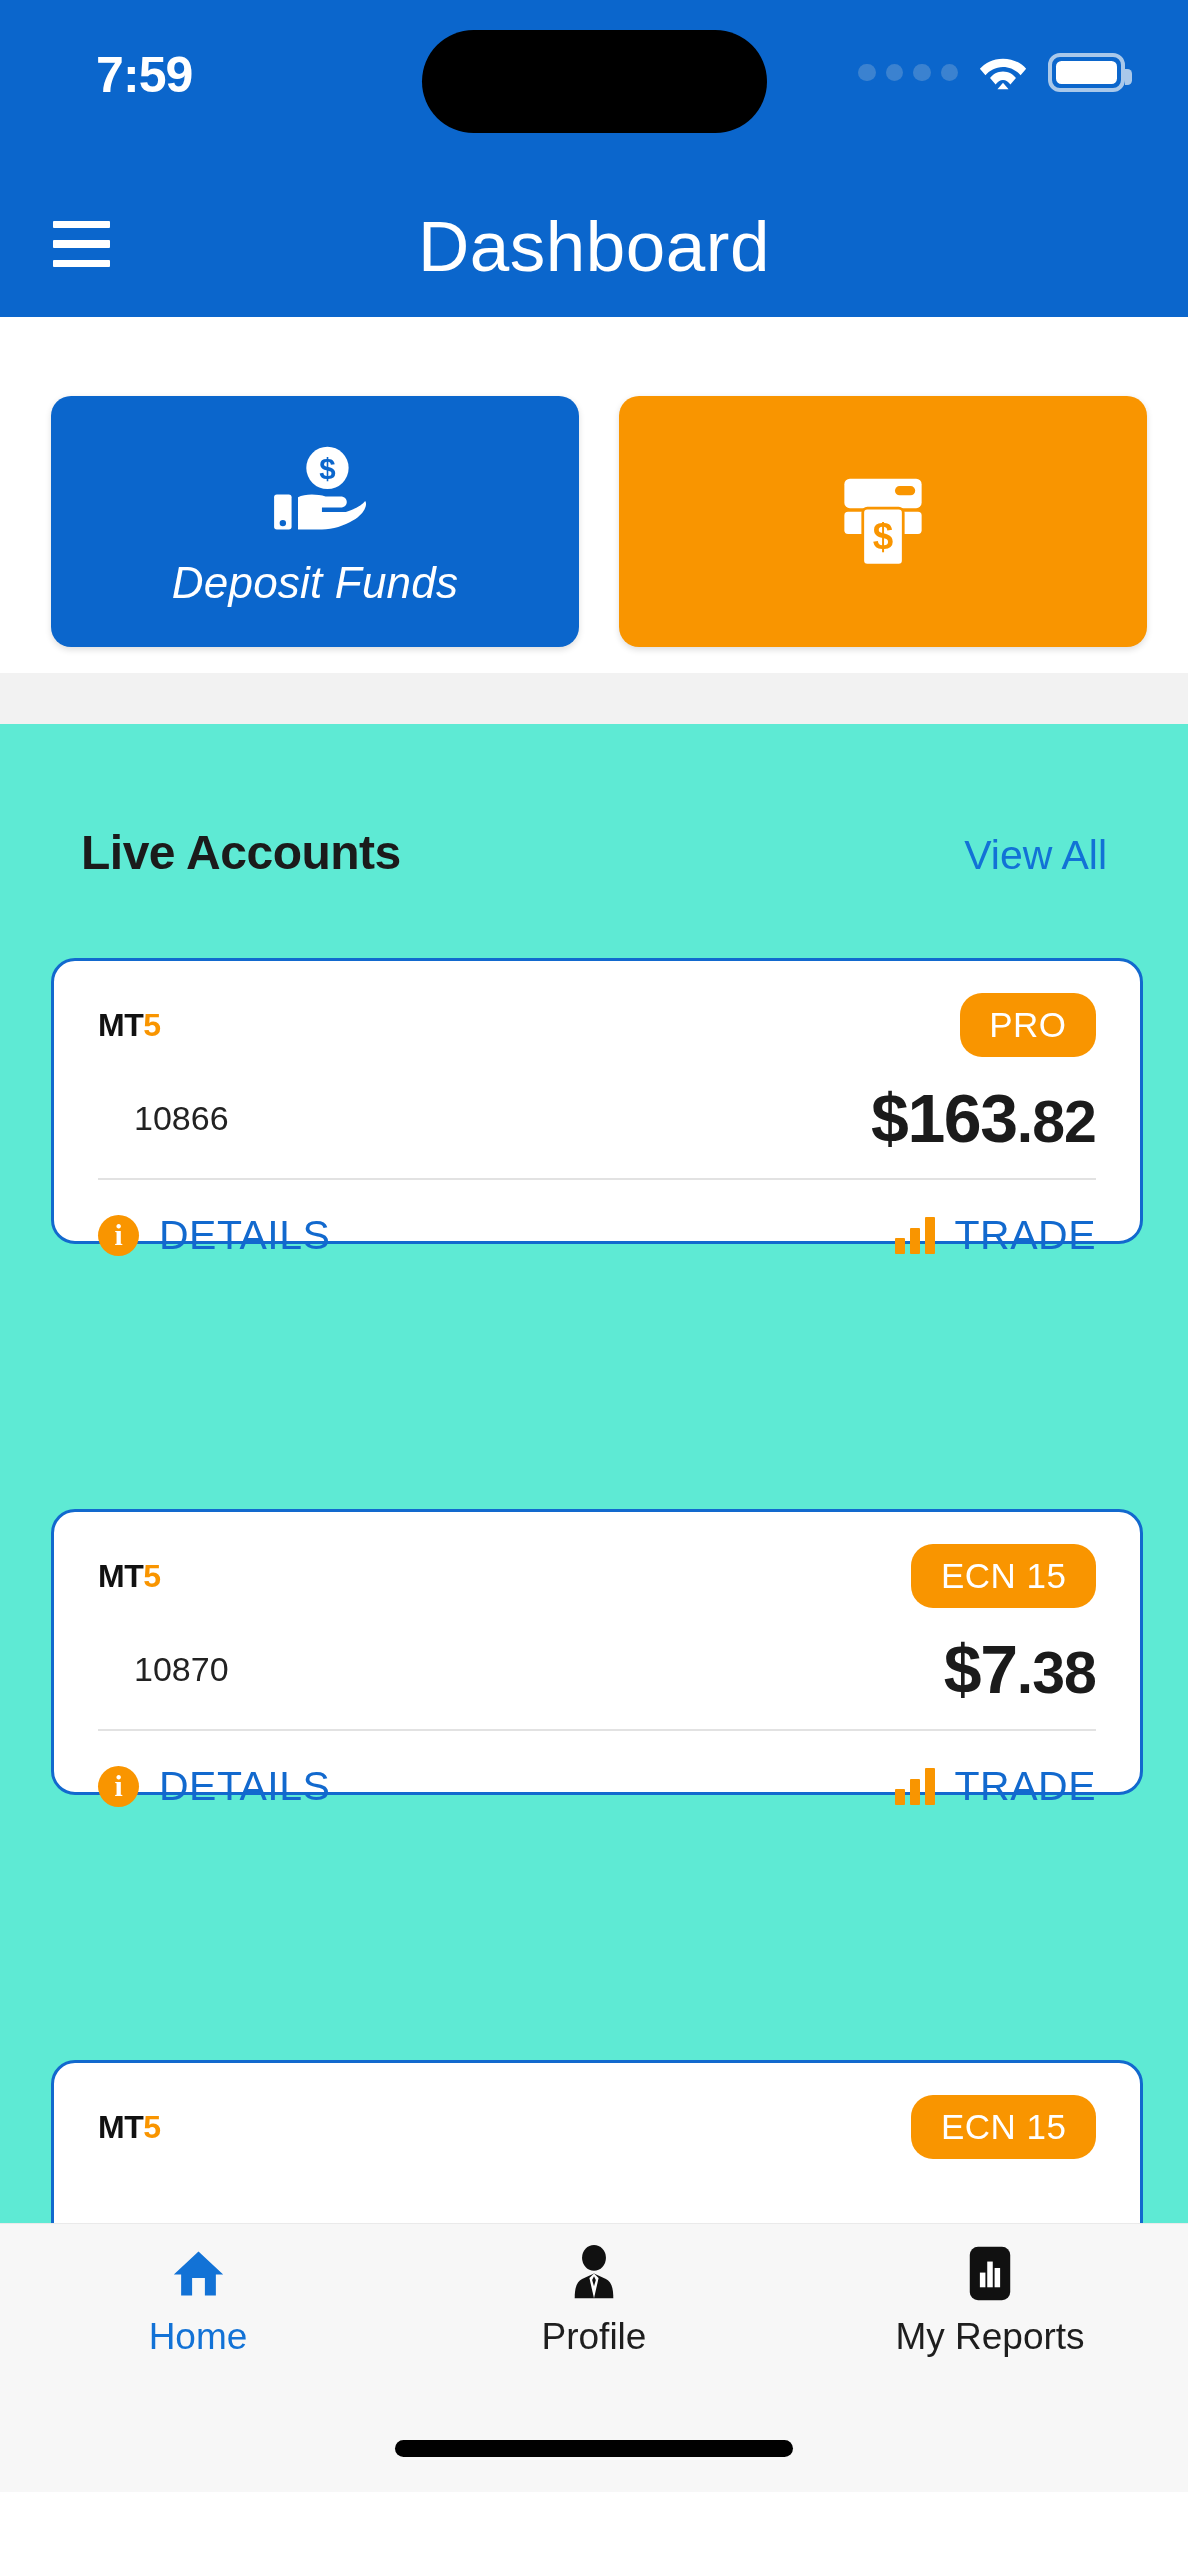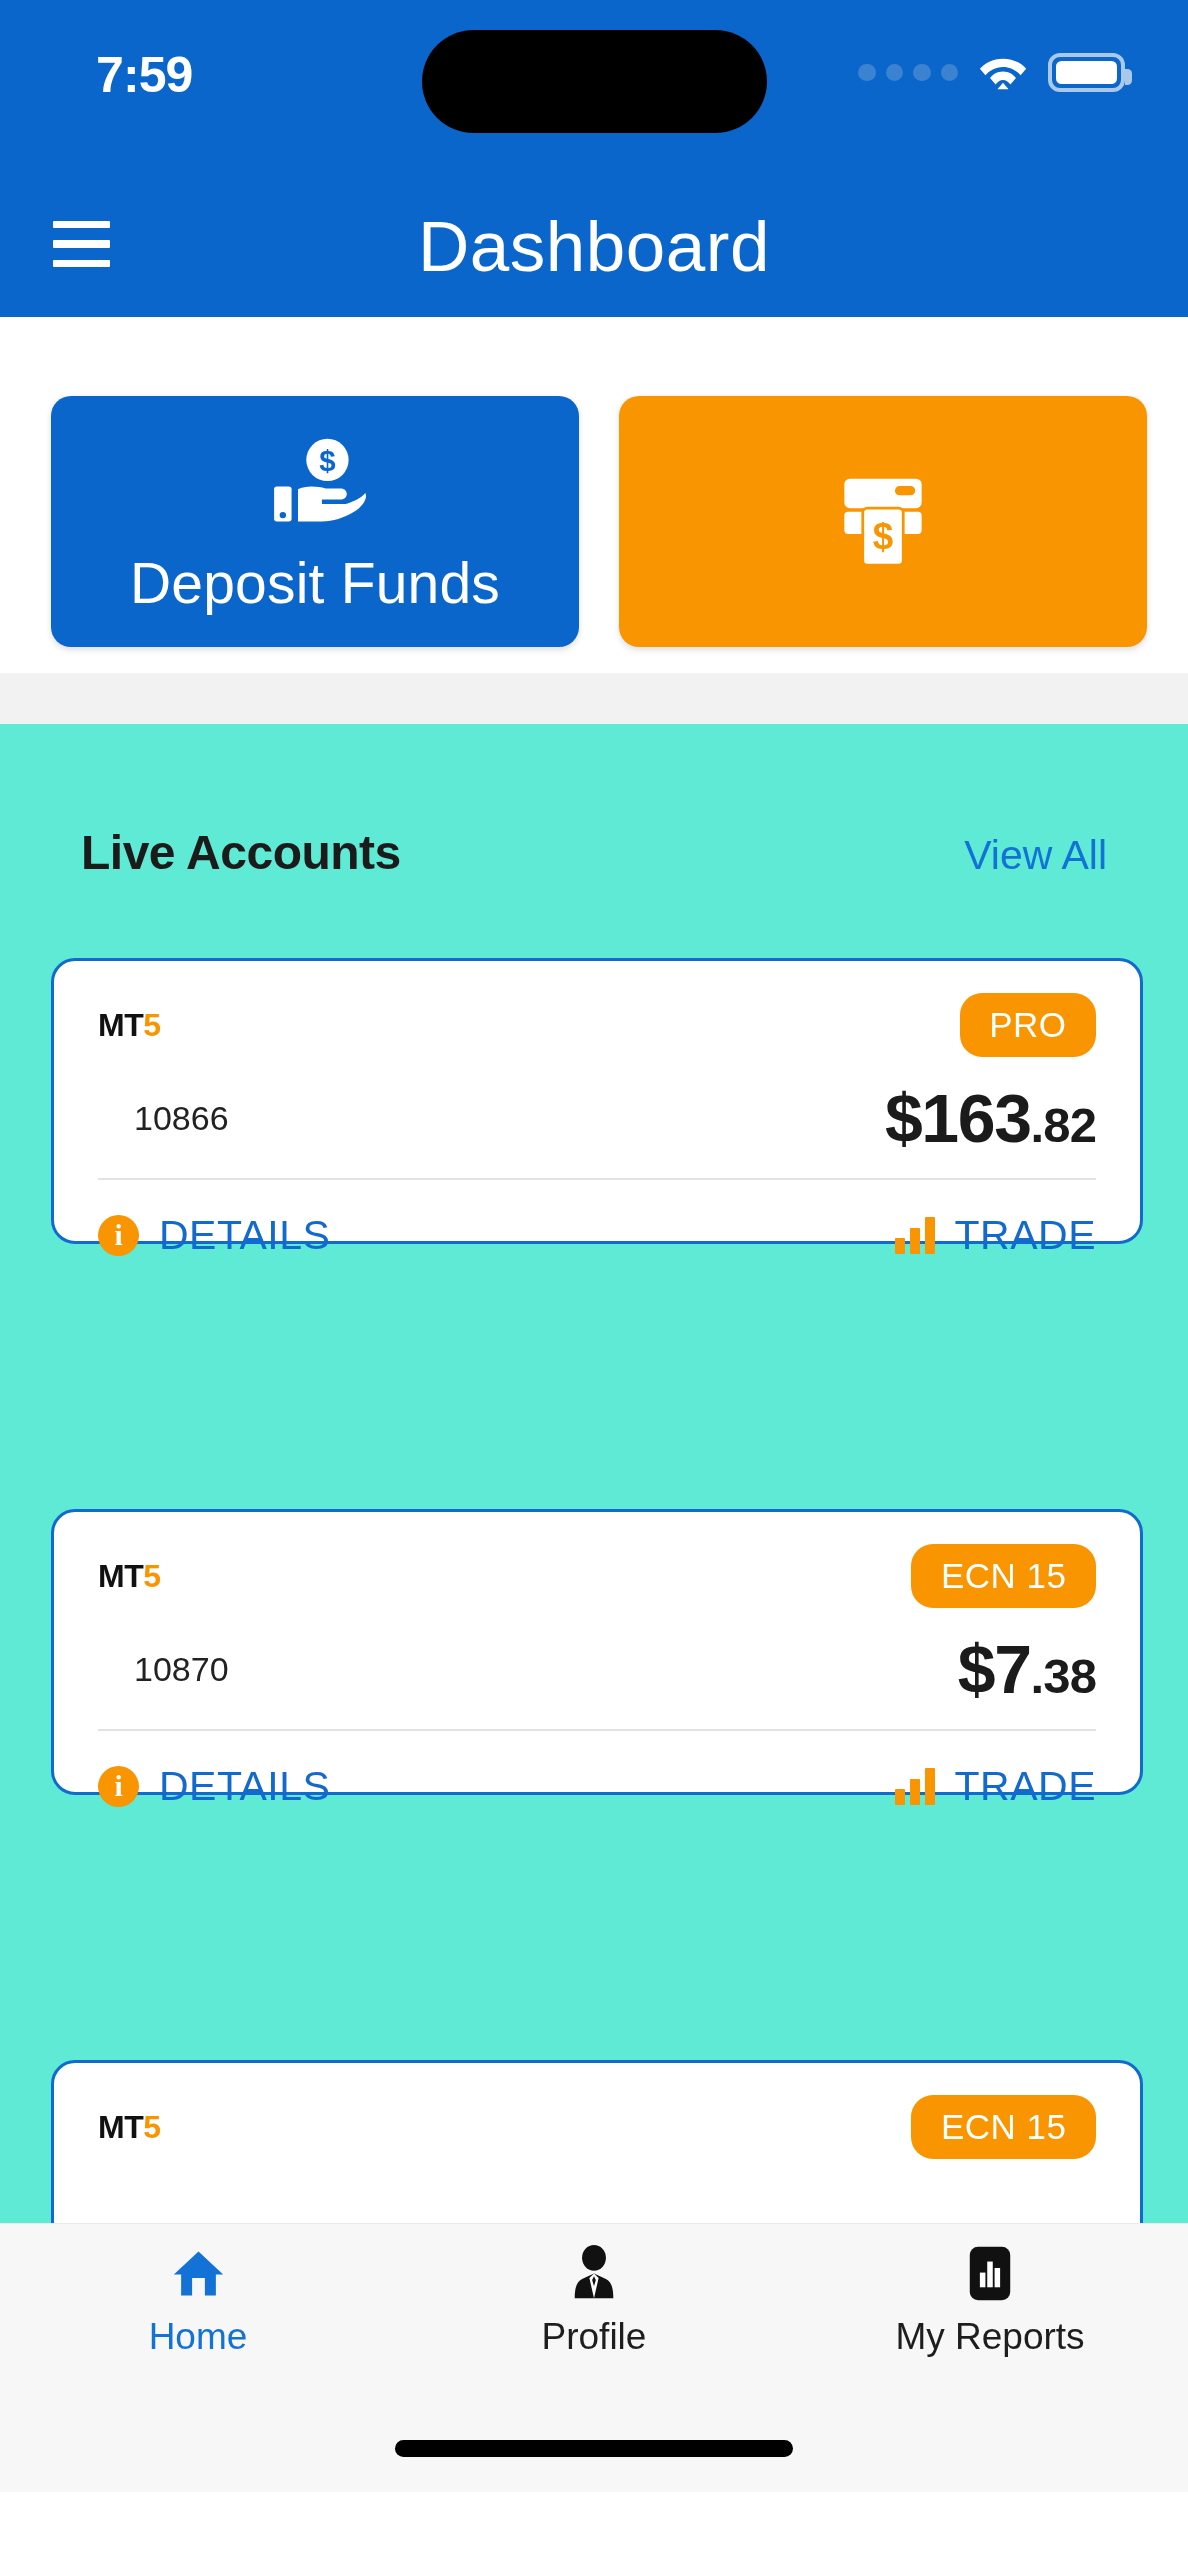--- a/index.html
+++ b/index.html
@@ -82,21 +82,21 @@
     display:flex; flex-direction:column;
     align-items:center; justify-content:center;
     box-shadow:0 2.8px 6.4px rgba(0,0,0,0.13);
     cursor:pointer;
   }
   .action-deposit { left:51px; background:#0B66CC; }
   .action-withdraw { left:619px; background:#F99500; }
   .action-icon { height:109px; display:flex; align-items:center; justify-content:center; }
   .action-label {
     margin-top:13px;
-    color:#ffffff; font-size:57px; font-weight:500; letter-spacing:0.2px;
+    color:#ffffff; font-size:44px; font-weight:500; letter-spacing:0.2px;font-style:italic;
   }
 
   .gap-band {
     position:absolute; top:673px; left:0; width:1188px; height:52px;
     background:#f2f2f2;
   }
 
   
   .accounts-area {
     position:absolute; top:724px; left:0; width:1188px; height:1583px;
@@ -138,21 +138,21 @@
   }
 
   .card-row-mid {
     position:absolute; top:109px; left:0; width:100%; height:96px;
     display:flex; align-items:center; justify-content:space-between;
     padding:0 44px;
   }
   .acct-num { font-size:34px; font-weight:400; color:#222222;margin-left:36px; }
   .balance { color:#1B1B1B; font-weight:700; line-height:1; white-space:nowrap; }
   .balance .major { font-size:68px; letter-spacing:-1.4px; }
-  .balance .minor { font-size:49px; letter-spacing:-0.9px; }
+  .balance .minor { font-size:59px; letter-spacing:-0.9px; }
 
   .card-divider {
     position:absolute; top:217px; left:44px; width:calc(100% - 88px);
     height:1.8px; background:#E2E2E2;
   }
 
   .card-row-actions {
     position:absolute; top:230px; left:0; width:100%; height:88px;
     display:flex; align-items:center; justify-content:space-between;
     padding:0 44px;

